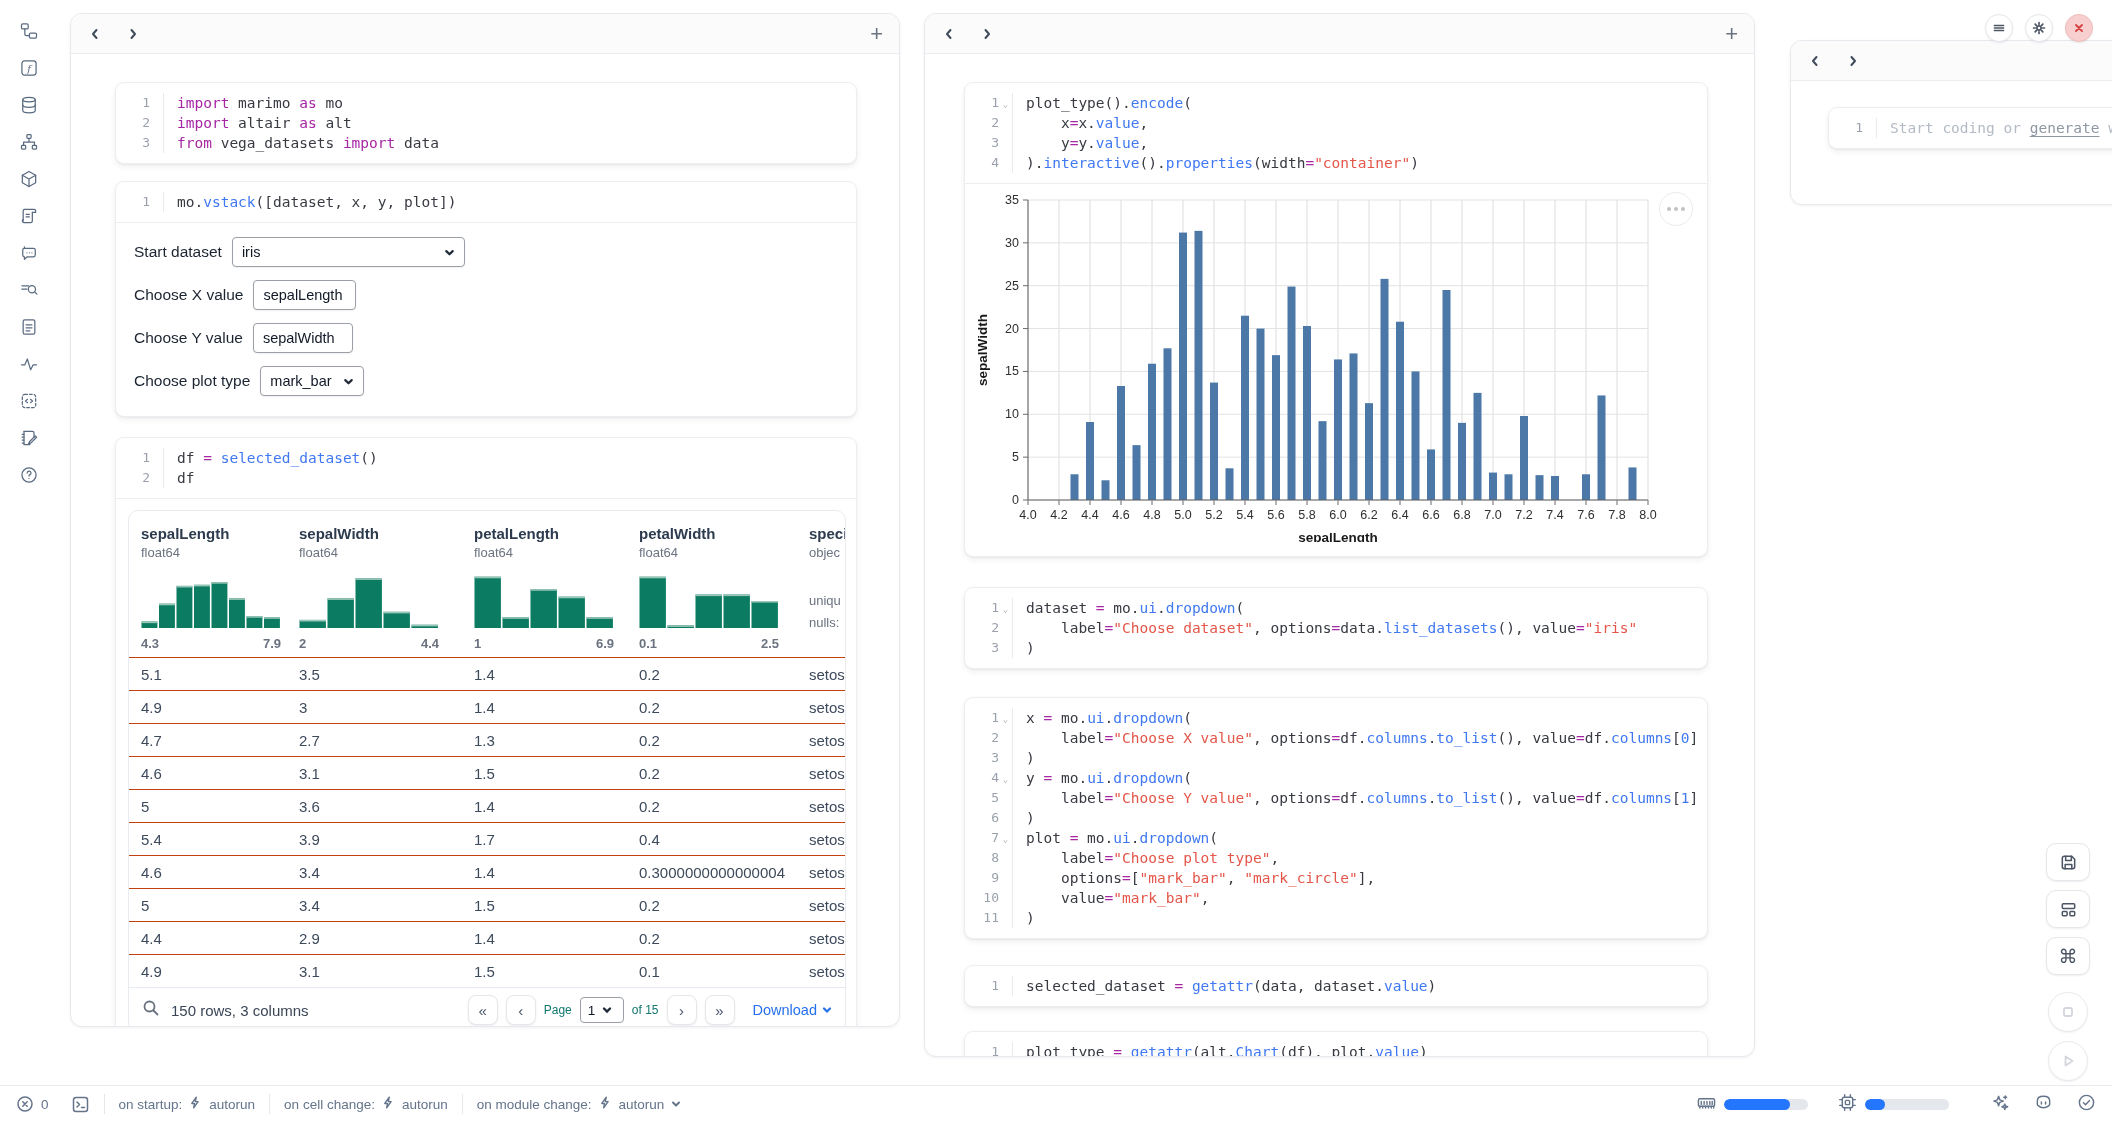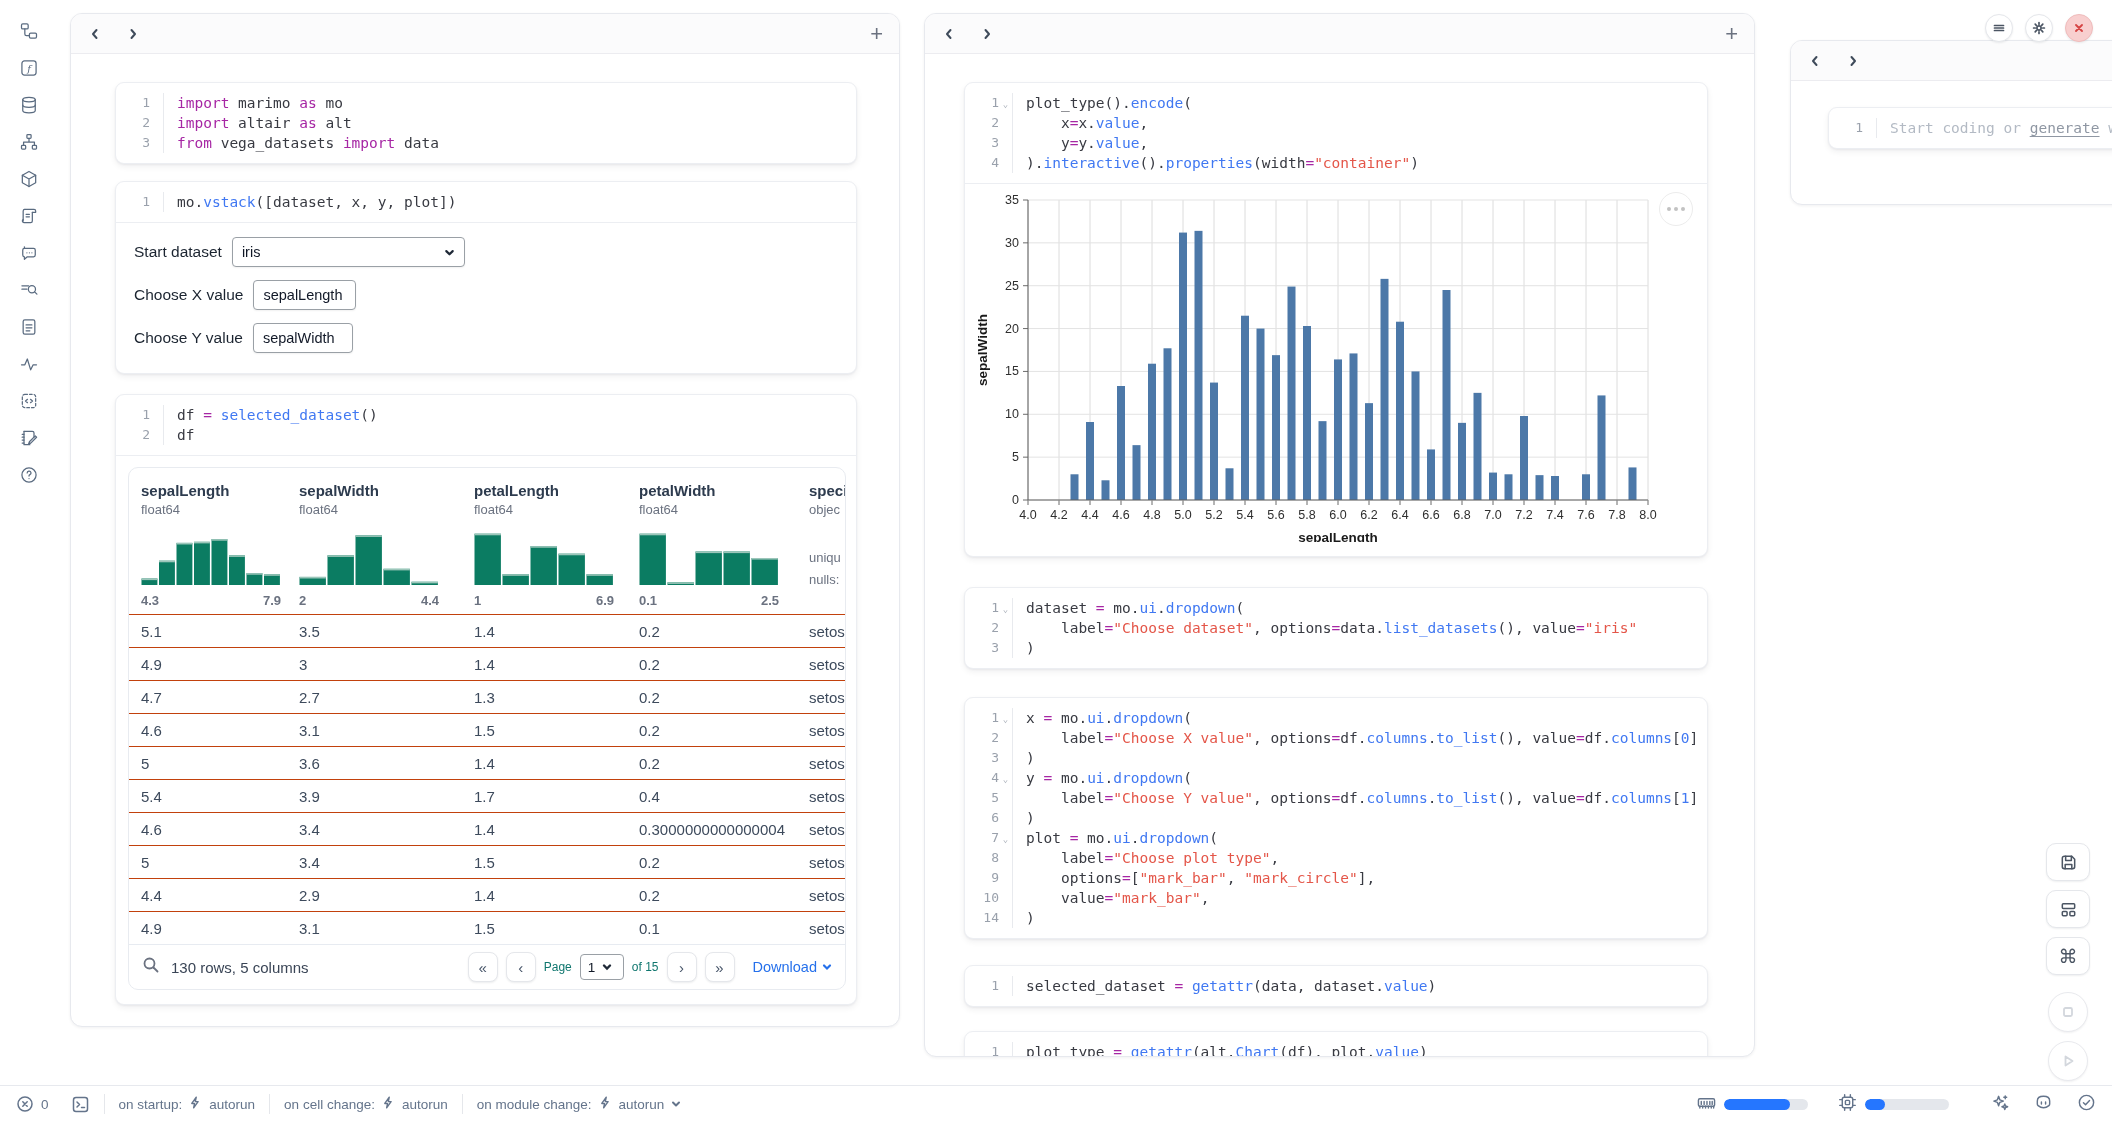--- a/index.html
+++ b/index.html
@@ -274,20 +274,29 @@
             <span>sepalLength</span>
             <svg viewBox="0 0 12 12">
               <path d="M2.5 4.5L6 8l3.5-3.5"></path>
             </svg>
           </span>
         </div>
         <div class="form-row">
           <span class="form-label">Choose Y value</span>
           <span class="select" style="width: 100px;">
             <span>sepalWidth</span>
+            <svg viewBox="0 0 12 12">
+              <path d="M2.5 4.5L6 8l3.5-3.5"></path>
+            </svg>
+          </span>
+        </div>
+        <div class="form-row">
+          <span class="form-label">Choose plot type</span>
+          <span class="select" style="width: 104px;">
+            <span>mark_bar</span>
             <svg viewBox="0 0 12 12">
               <path d="M2.5 4.5L6 8l3.5-3.5"></path>
             </svg>
           </span>
         </div>
       </div>
   </div>
 
   <div class="cell" style="margin-top:20px;">
     <div class="code-block">
@@ -421,21 +430,21 @@
             <div class="df-cell">3.1</div>
             <div class="df-cell">1.5</div>
             <div class="df-cell">0.1</div>
             <div class="df-cell">setos</div>
           </div>
           <div class="df-footer">
             <span class="search-icon"><svg viewBox="0 0 18 18">
                 <circle cx="7.5" cy="7.5" r="5"></circle>
                 <path d="M11.5 11.5l4 4"></path>
               </svg></span>
-            <span class="summary">130 rows, 5 columns</span>
+            <span class="summary">150 rows, 3 columns</span>
             <span class="pg-group">
               <span class="pg-btn">«</span>
               <span class="pg-btn">‹</span>
               <span class="pg-label">Page</span>
               <span class="page-select">
                 <span>1</span>
                 <svg viewBox="0 0 10 10">
                   <path d="M2 3.5l3 3 3-3"></path>
                 </svg>
               </span>
@@ -627,21 +636,21 @@
         <div class="cline"><span class="ln"><span class="n">1</span><span class="f">⌄</span></span><span class="src"><span class="tk-pl">x </span><span class="tk-op">=</span><span class="tk-pl"> mo.</span><span class="tk-fn">ui</span><span class="tk-pl">.</span><span class="tk-fn">dropdown</span><span class="tk-pl">(</span></span></div>
         <div class="cline"><span class="ln"><span class="n">2</span><span class="f"></span></span><span class="src"><span class="tk-pl">    label</span><span class="tk-op">=</span><span class="tk-str">"Choose X value"</span><span class="tk-pl">, options</span><span class="tk-op">=</span><span class="tk-pl">df.</span><span class="tk-fn">columns</span><span class="tk-pl">.</span><span class="tk-fn">to_list</span><span class="tk-pl">(), value</span><span class="tk-op">=</span><span class="tk-pl">df.</span><span class="tk-fn">columns</span><span class="tk-pl">[</span><span class="tk-num">0</span><span class="tk-pl">]</span></span></div>
         <div class="cline"><span class="ln"><span class="n">3</span><span class="f"></span></span><span class="src"><span class="tk-pl">)</span></span></div>
         <div class="cline"><span class="ln"><span class="n">4</span><span class="f">⌄</span></span><span class="src"><span class="tk-pl">y </span><span class="tk-op">=</span><span class="tk-pl"> mo.</span><span class="tk-fn">ui</span><span class="tk-pl">.</span><span class="tk-fn">dropdown</span><span class="tk-pl">(</span></span></div>
         <div class="cline"><span class="ln"><span class="n">5</span><span class="f"></span></span><span class="src"><span class="tk-pl">    label</span><span class="tk-op">=</span><span class="tk-str">"Choose Y value"</span><span class="tk-pl">, options</span><span class="tk-op">=</span><span class="tk-pl">df.</span><span class="tk-fn">columns</span><span class="tk-pl">.</span><span class="tk-fn">to_list</span><span class="tk-pl">(), value</span><span class="tk-op">=</span><span class="tk-pl">df.</span><span class="tk-fn">columns</span><span class="tk-pl">[</span><span class="tk-num">1</span><span class="tk-pl">]</span></span></div>
         <div class="cline"><span class="ln"><span class="n">6</span><span class="f"></span></span><span class="src"><span class="tk-pl">)</span></span></div>
         <div class="cline"><span class="ln"><span class="n">7</span><span class="f">⌄</span></span><span class="src"><span class="tk-pl">plot </span><span class="tk-op">=</span><span class="tk-pl"> mo.</span><span class="tk-fn">ui</span><span class="tk-pl">.</span><span class="tk-fn">dropdown</span><span class="tk-pl">(</span></span></div>
         <div class="cline"><span class="ln"><span class="n">8</span><span class="f"></span></span><span class="src"><span class="tk-pl">    label</span><span class="tk-op">=</span><span class="tk-str">"Choose plot type"</span><span class="tk-pl">,</span></span></div>
         <div class="cline"><span class="ln"><span class="n">9</span><span class="f"></span></span><span class="src"><span class="tk-pl">    options</span><span class="tk-op">=</span><span class="tk-pl">[</span><span class="tk-str">"mark_bar"</span><span class="tk-pl">, </span><span class="tk-str">"mark_circle"</span><span class="tk-pl">],</span></span></div>
         <div class="cline"><span class="ln"><span class="n">10</span><span class="f"></span></span><span class="src"><span class="tk-pl">    value</span><span class="tk-op">=</span><span class="tk-str">"mark_bar"</span><span class="tk-pl">,</span></span></div>
-        <div class="cline"><span class="ln"><span class="n">14</span><span class="f"></span></span><span class="src"><span class="tk-pl">)</span></span></div>
+        <div class="cline"><span class="ln"><span class="n">11</span><span class="f"></span></span><span class="src"><span class="tk-pl">)</span></span></div>
       </div>
   </div>
 
   <div class="cell" style="margin-top:26px;">
     <div class="code-block">
         <div class="cline"><span class="ln"><span class="n">1</span><span class="f"></span></span><span class="src"><span class="tk-pl">selected_dataset </span><span class="tk-op">=</span><span class="tk-pl"> </span><span class="tk-fn">getattr</span><span class="tk-pl">(data, dataset.</span><span class="tk-fn">value</span><span class="tk-pl">)</span></span></div>
       </div>
   </div>
 
   <div class="cell" style="margin-top:24px;">

